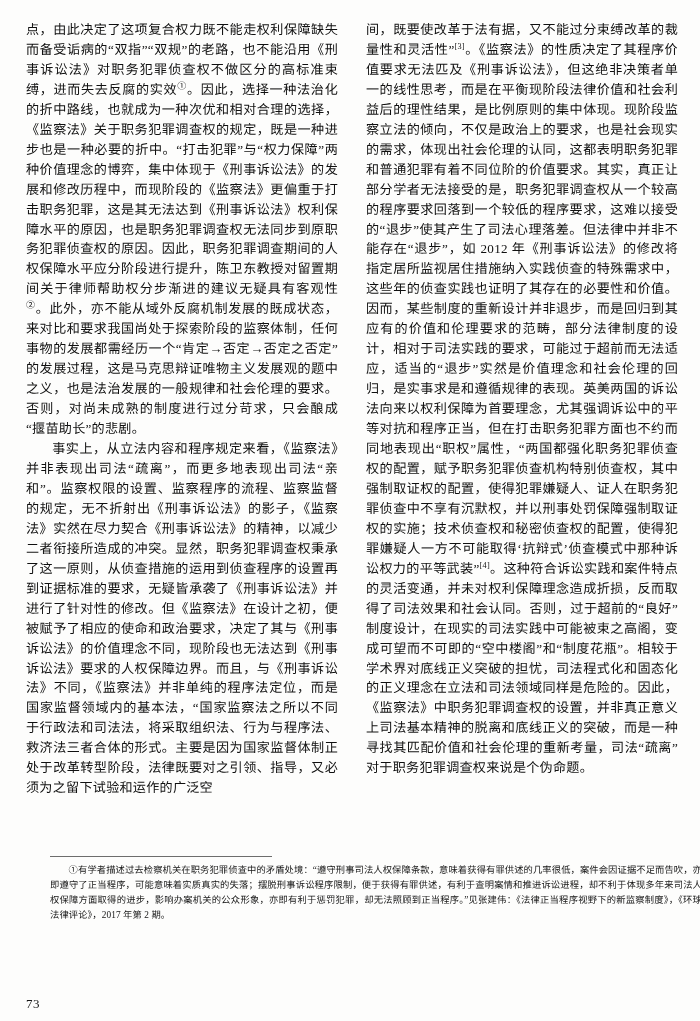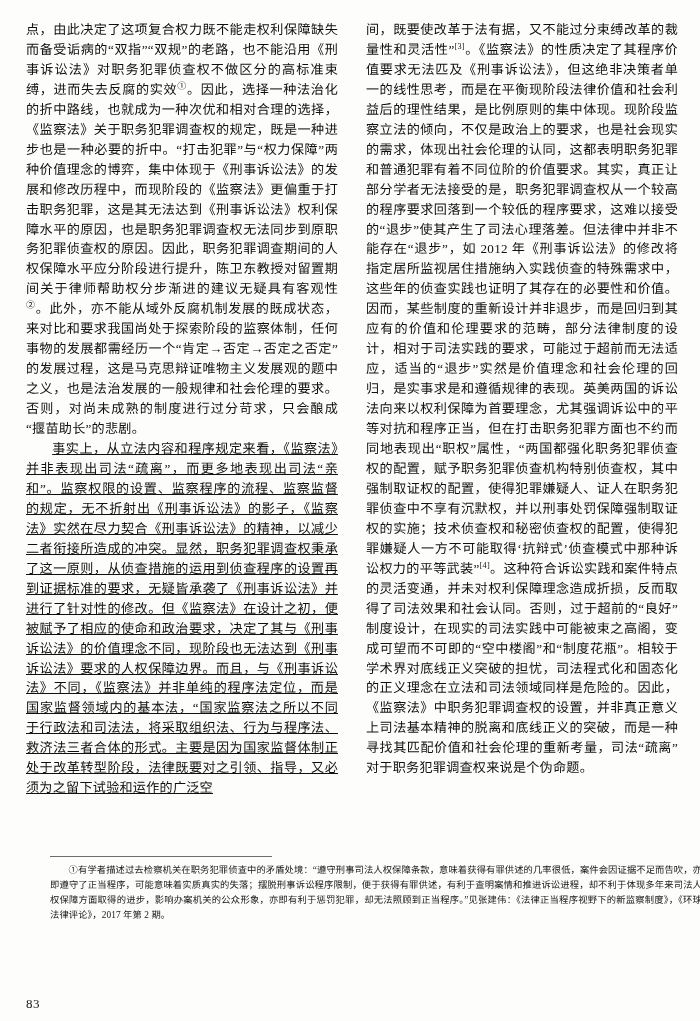--- a/index.html
+++ b/index.html
@@ -60,21 +60,20 @@
     line-height: 19.95px;
     text-align: justify;
     text-justify: inter-ideograph;
     text-indent: 0;
     letter-spacing: 0.02em;
     word-break: break-all;
   }
 
   p.para.indent {
     text-indent: 2em;
-    text-decoration: underline;
   }
 
   sup.ref {
     font-size: 8.2px;
     vertical-align: super;
     line-height: 0;
   }
 
   sup.circ {
     font-size: 9px;
@@ -140,15 +139,15 @@
 
   </div>
 
   <div class="footnotes">
     <div class="fn-rule"></div>
 
     <p class="footnote"><span>①</span><span>有学者描述过去检察机关在职务犯罪侦查中的矛盾处境：“遵守刑事司法人权保障条款，意味着获得有罪供述的几率很低，案件会因证据不足而告吹，亦即遵守了正当程序，可能意味着实质真实的失落；摆脱刑事诉讼程序限制，便于获得有罪供述，有利于查明案情和推进诉讼进程，却不利于体现多年来司法人权保障方面取得的进步，影响办案机关的公众形象，亦即有利于惩罚犯罪，却无法照顾到正当程序。”见张建伟：《法律正当程序视野下的新监察制度》，《环球法律评论》，2017 年第 2 期。</span></p>
 
   </div>
 
-  <div class="page-number">83</div>
+  <div class="page-number">73</div>
 
 </div>
 
 </body></html>

